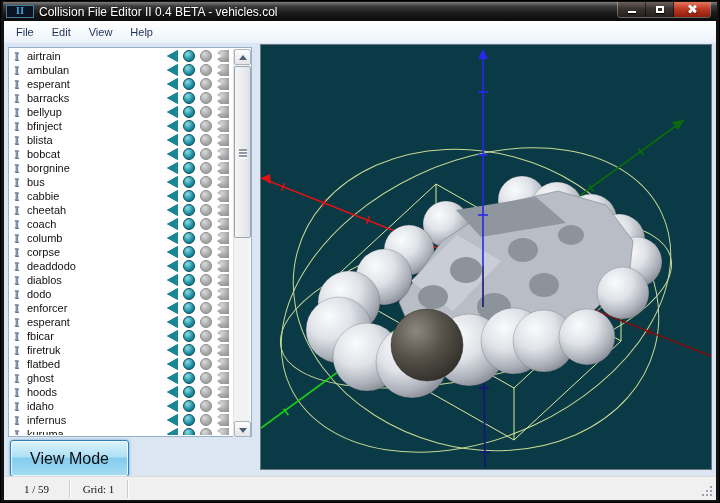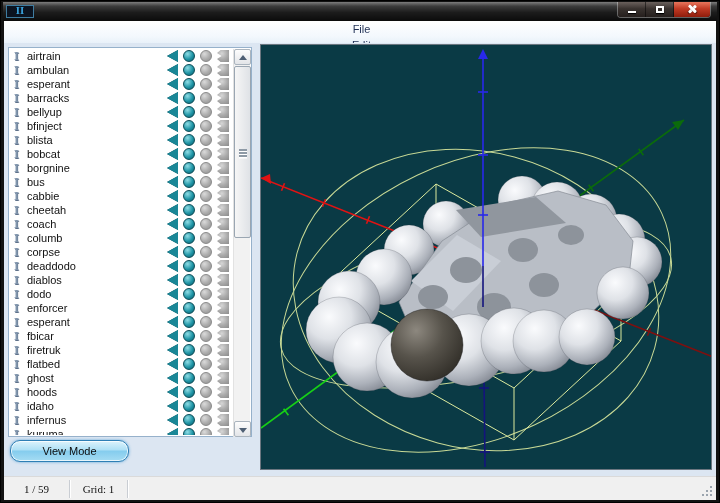--- a/index.html
+++ b/index.html
@@ -18,21 +18,21 @@
   .wbtn{width:28px;height:15px;position:relative;border-right:1px solid rgba(0,0,0,.5);}
   .wbtn.min,.wbtn.max{background:linear-gradient(#6a605c,#39322f 45%,#251f1d);}
   .wbtn.close{width:36px;background:linear-gradient(#e8765d,#c03a24 45%,#8f1d0c);border-right:none;}
   .glyph-min{position:absolute;left:10px;bottom:4px;width:8px;height:2px;background:#fff;box-shadow:0 1px 1px #000;}
   .glyph-max{position:absolute;left:10px;top:4px;width:8px;height:7px;border:2px solid #fff;box-shadow:0 1px 1px #000;}
   .glyph-x{position:absolute;left:14px;top:3px;width:8px;height:8px;}
   .glyph-x::before,.glyph-x::after{content:"";position:absolute;left:3px;top:-1px;width:2.5px;height:10px;background:#fff;border-radius:1px;box-shadow:0 1px 1px rgba(0,0,0,.6);}
   .glyph-x::before{transform:rotate(45deg);} .glyph-x::after{transform:rotate(-45deg);}
   
   .menubar{position:absolute;left:4px;top:21px;width:712px;height:22px;
-    background:linear-gradient(#ffffff,#f3f8fd 70%,#e9f1f9);display:flex;align-items:center;padding-left:3px;flex-direction:column;}
+    background:linear-gradient(#ffffff,#f3f8fd 70%,#e9f1f9);display:flex;align-items:center;padding-left:3px;}
   .mitem{padding:2px 9px;font-size:11px;color:#1f2f55;}
   
   .content{position:absolute;left:4px;top:43px;width:712px;height:433px;background:#dce6f2;}
   
   .listbox{position:absolute;left:4px;top:4px;width:244px;height:390px;background:#fff;
     border:1px solid #96b1cb;}
   .rows{position:absolute;left:1px;top:1px;width:224px;height:386px;overflow:hidden;}
   .row{display:flex;align-items:center;height:14px;padding-left:4px;}
   .ric{width:13px;font:bold 11px "DejaVu Serif",serif;color:#8296ad;text-shadow:.5px .5px 0 #5d708a;flex:0 0 13px;}
   .rname{font-size:11px;color:#101010;white-space:nowrap;}
@@ -50,21 +50,21 @@
   .sbtn{position:absolute;left:0;width:17px;height:16px;background:linear-gradient(#fdfdfd,#e3e5e8);
     border:1px solid #aab4be;border-radius:2px;}
   .sbtn.up{top:0;} .sbtn.down{bottom:0;}
   .tri-up{position:absolute;left:4px;top:5px;width:0;height:0;border-left:4px solid transparent;border-right:4px solid transparent;border-bottom:5px solid #4e5f74;}
   .tri-down{position:absolute;left:4px;top:6px;width:0;height:0;border-left:4px solid transparent;border-right:4px solid transparent;border-top:5px solid #4e5f74;}
   .thumb{position:absolute;left:0;top:17px;width:17px;height:172px;
     background:linear-gradient(90deg,#f6f6f6,#dfe2e6);border:1px solid #9aa6b2;border-radius:2px;}
   .thumbgrip{position:absolute;left:4px;top:82px;width:8px;height:1.5px;background:#8e9aa6;
     box-shadow:0 3px 0 #8e9aa6,0 6px 0 #8e9aa6, 0 1.5px 0 #fff,0 4.5px 0 #fff,0 7.5px 0 #fff;}
   
-  .btn{position:absolute;top:397px;height:22px;border-radius:10px;font-size:11px;color:#0c0c0c;
+  .btn{position:absolute;top:397px;height:37px;border-radius:3px;font-size:16px;color:#0c0c0c;
     display:flex;align-items:center;justify-content:center;}
   .btn.view{left:6px;width:119px;border:1px solid #2f7fb5;
     background:linear-gradient(#ddf3fc,#aee0f5 45%,#84ccee 50%,#a5dcf3);
     box-shadow:inset 0 0 0 1px rgba(255,255,255,.75),0 0 3px rgba(60,150,210,.8);}
   .btn.edit{left:130px;width:112px;border:1px solid #8d9194;
     background:linear-gradient(#f9f9f9,#ececef 45%,#dbdbe0 50%,#e8e8ec);
     box-shadow:inset 0 0 0 1px rgba(255,255,255,.8);}
   
   .viewport{position:absolute;left:256px;top:1px;width:452px;height:426px;border:1px solid #6b7680;background:#0a3a45;}
   .viewport svg{display:block;}
@@ -79,20 +79,21 @@
   .grip::after{content:"";position:absolute;left:0;top:0;width:2px;height:2px;
     box-shadow:8px 8px #9aa4ae,4px 8px #9aa4ae,0 8px #9aa4ae,8px 4px #9aa4ae,4px 4px #9aa4ae,8px 0 #9aa4ae;}
 </style>
 </head>
 <body>
 
 <div class="window">
 
   <div class="titlebar">
     <div class="appicon">II</div>
+    <div class="title">Collision File Editor II 0.4 BETA - vehicles.col</div>
     <div class="winbtns">
       <div class="wbtn min">
           <span class="glyph-min"></span>
         </div>
       <div class="wbtn max">
           <span class="glyph-max"></span>
         </div>
       <div class="wbtn close">
           <span class="glyph-x"></span>
         </div>

